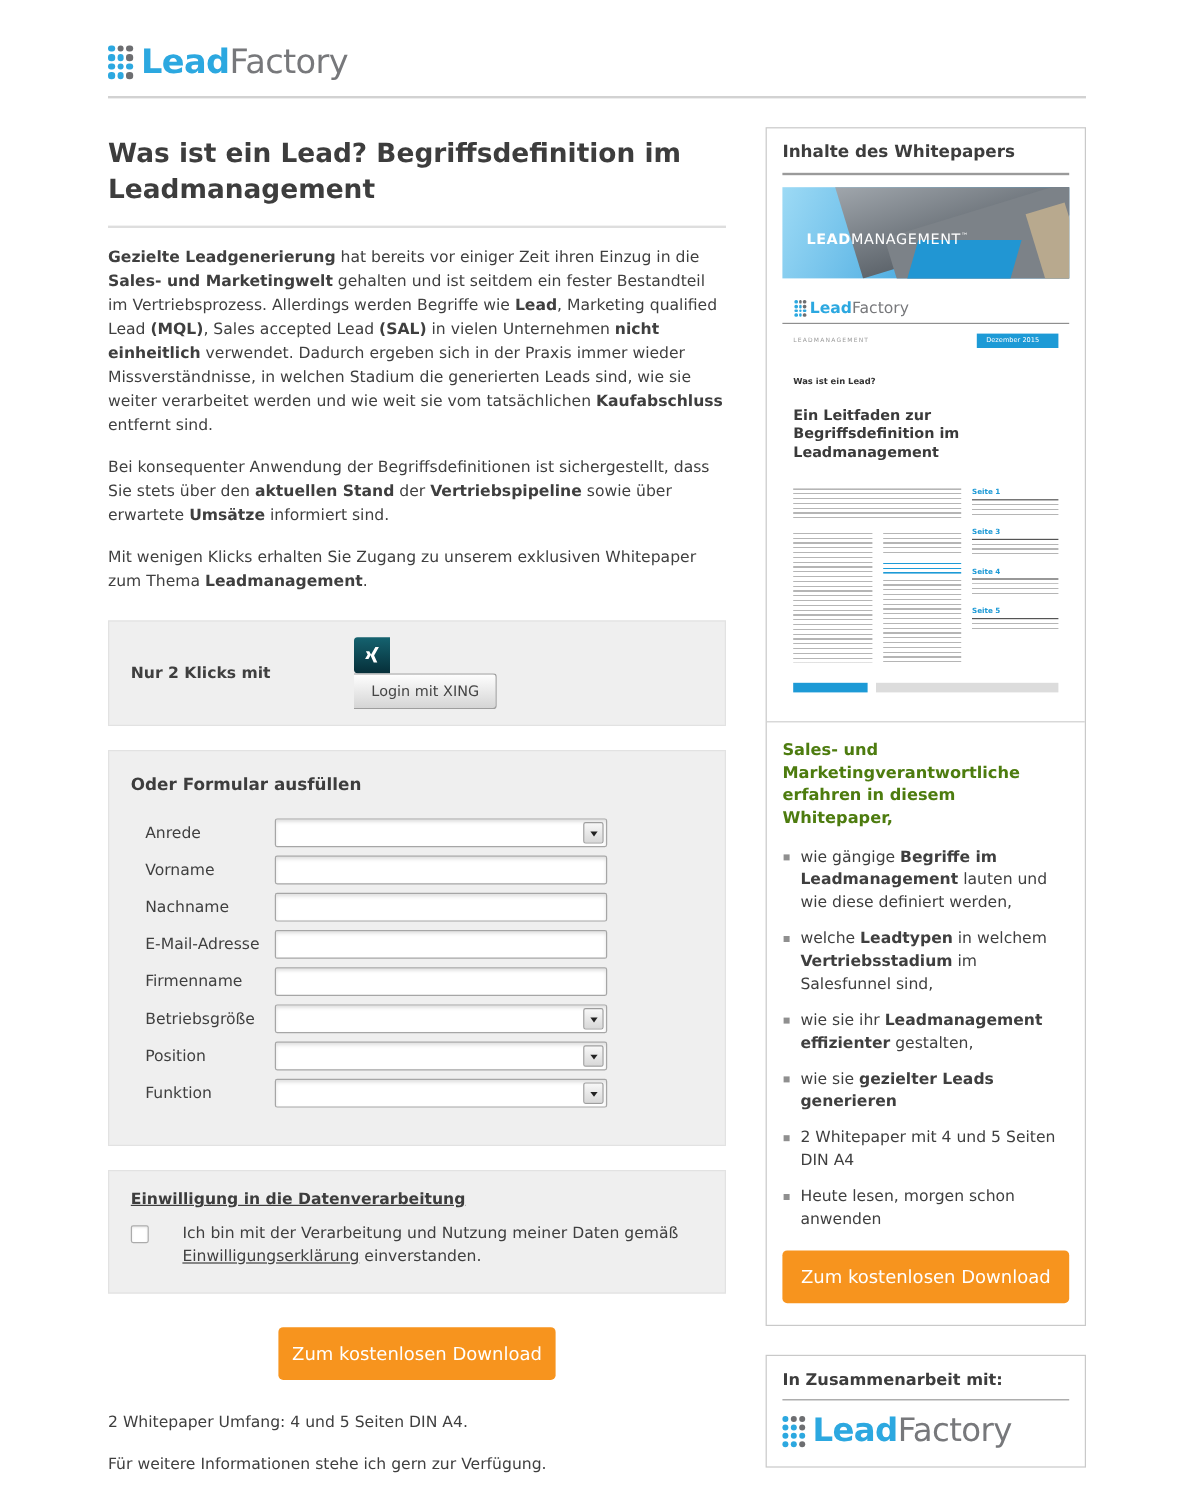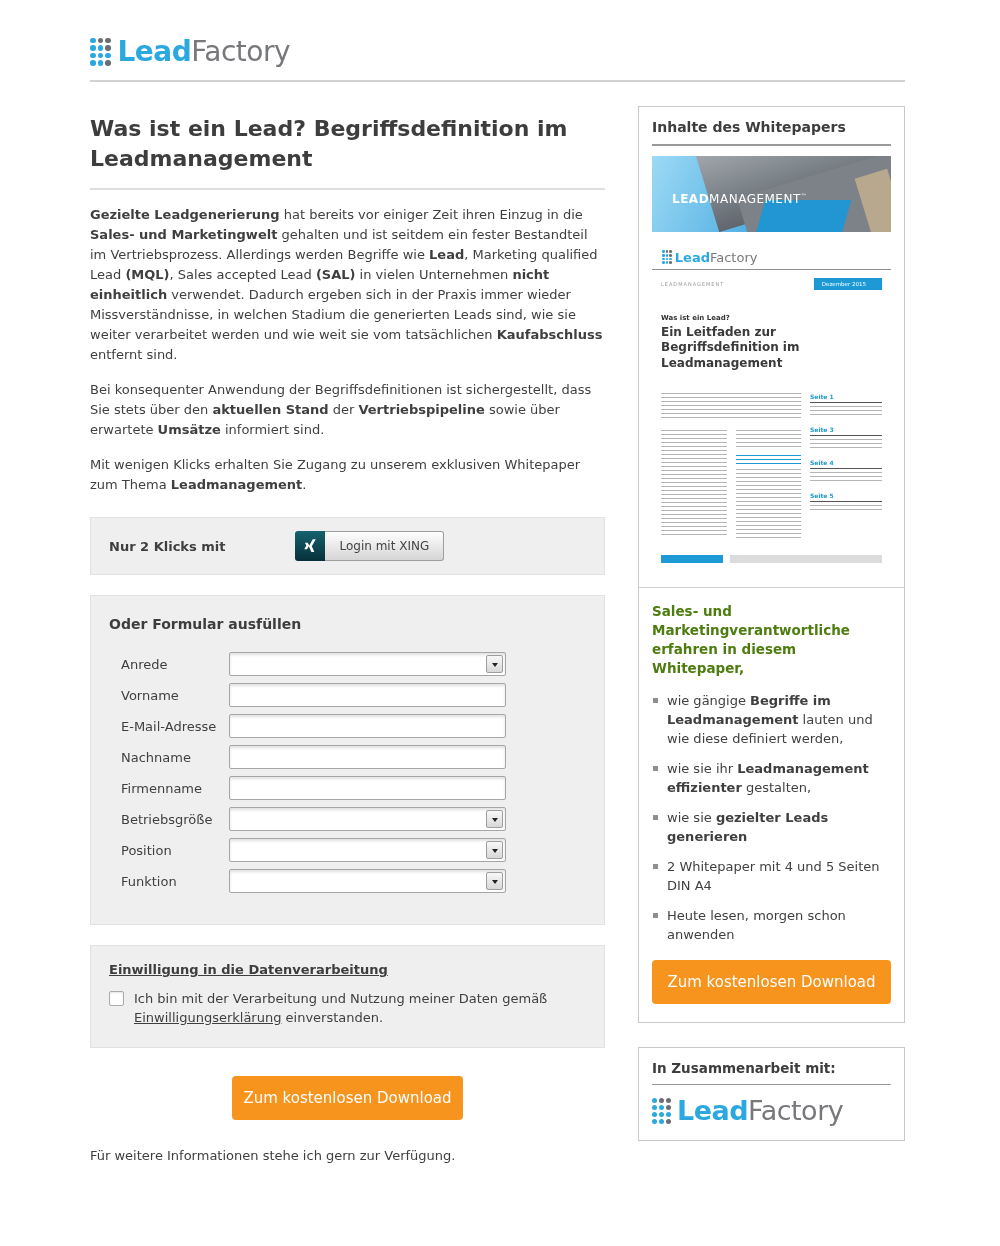--- a/index.html
+++ b/index.html
@@ -36,21 +36,21 @@
 
   h1 { font-size: 22px; line-height: 30px; color: #3d3d3d; margin: 32px 0 14px; }
   .title-rule { border: none; border-top: 2px solid #dedede; margin: 0 0 4px; }
   p, .ptext { font-size: 13px; line-height: 20px; margin: 15px 0; }
 
   .band { background: #efefef; border: 1px solid #e2e2e2; }
 
   
   .xing-band { margin-top: 22px; padding: 13px 18px; display: flex; align-items: center; }
   .band-label { font-weight: bold; font-size: 13px; }
-  .xing-btn { margin-left: 70px; display: inline-flex; cursor: pointer; }
+  .xing-btn { margin-left: 70px; display: inline-flex; cursor: pointer; flex-direction: column; }
   .xing-icon { width: 30px; height: 30px; background: linear-gradient(#15626f, #062f39);
     border-radius: 3px 0 0 3px; display: flex; align-items: center; justify-content: center; }
   .xing-icon svg { width: 17px; height: 17px; }
   .xing-btn-text { height: 30px; border: 1px solid #9e9e9e; border-left: none;
     background: linear-gradient(#fefefe, #d5d5d5); border-radius: 0 3px 3px 0;
     padding: 0 14px; display: flex; align-items: center; font-size: 12px; color: #444; }
 
   
   .form-box { margin-top: 20px; padding: 20px 18px 24px; }
   .form-box h2 { font-size: 14px; margin: 0 0 20px; color: #3d3d3d; }
@@ -61,21 +61,21 @@
     font-size: 13px; padding: 0 6px; color: #3f3f3f; }
   .select { position: relative; padding: 0; }
   .dd { position: absolute; top: 2px; right: 2px; bottom: 2px; width: 17px;
     background: linear-gradient(#f8f8f8, #d8d8d8); border: 1px solid #9e9e9e;
     border-radius: 2px; display: flex; align-items: center; justify-content: center; cursor: pointer; }
   .dd::after { content: ""; border: 3.5px solid transparent; border-top: 4.5px solid #222; margin-top: 4px; }
 
   
   .consent-box { margin-top: 20px; padding: 16px 18px 20px; }
   .consent-box h3 { font-size: 13px; margin: 0 0 12px; color: #3d3d3d; text-decoration: underline; }
-  .consent-row { display: flex; gap: 10px; }
+  .consent-row { display: flex; gap: 28px; }
   .checkbox { flex: 0 0 auto; width: 15px; height: 15px; background: #fff;
     border: 1px solid #ababab; border-radius: 2px; margin-top: 2px;
     box-shadow: inset 0 1px 2px rgba(0,0,0,.1); cursor: pointer; }
   .consent-text { font-size: 13px; line-height: 19px; }
   .uline { text-decoration: underline; cursor: pointer; }
 
   
   .cta { display: block; width: 231px; height: 44px; background: #f7941e; border: none;
     border-radius: 4px; color: #fff; font-size: 15px; font-family: inherit; cursor: pointer; }
   .main-cta { margin: 28px auto 26px; }
@@ -95,21 +95,21 @@
   .cover-title { position: absolute; left: 20px; top: 36px; color: #fff; font-size: 12px; letter-spacing: .5px; }
   .cover-title sup { font-size: 6px; }
 
   .wp-band { background: #fff; padding: 6px 10px 4px; }
 
   .wp-page { background: #fff; border-top: 1px solid #8f8f8f; padding: 8px 9px 12px; }
   .wp-head { display: flex; justify-content: space-between; align-items: center; }
   .wp-head-left { font-size: 5px; color: #9a9a9a; letter-spacing: 1px; }
   .wp-date { background: #1d9ad6; color: #fff; font-size: 5.5px; padding: 3px 16px 3px 8px; }
   .wp-kicker { margin-top: 24px; font-size: 7px; font-weight: bold; color: #333; }
-  .wp-title { font-size: 12px; font-weight: bold; color: #3a3a3a; line-height: 1.3; margin-top: 3px; width: 165px; }
+  .wp-title { font-size: 12px; font-weight: bold; color: #3a3a3a; line-height: 1.3; margin-top: 17px; width: 165px; }
   .wp-body { display: flex; margin-top: 22px; gap: 9px; }
   .wp-main { flex: 1; }
   .tx { background-image: repeating-linear-gradient(to bottom, #b5b5b5 0, #b5b5b5 1px, transparent 1px, transparent 4px); }
   .tx-blue { background-image: repeating-linear-gradient(to bottom, #1d9ad6 0, #1d9ad6 1.2px, transparent 1.2px, transparent 4px); }
   .wp-intro { height: 25px; margin-bottom: 12px; }
   .wp-two { display: flex; gap: 9px; }
   .wp-two .c { flex: 1; }
   .seg { margin-bottom: 5px; }
   .wp-toc { flex: 0 0 72px; }
   .toc-item { margin-bottom: 10px; }
@@ -186,25 +186,25 @@
           <label>Anrede</label>
           <div class="control select">
               <span class="dd"></span>
             </div>
         </div>
         <div class="frow">
           <label>Vorname</label>
           <input class="control" type="text" style="">
         </div>
         <div class="frow">
+          <label>Nachname</label>
+          <input class="control" type="text" style="">
+        </div>
+        <div class="frow">
           <label>E-Mail-Adresse</label>
-          <input class="control" type="text" style="">
-        </div>
-        <div class="frow">
-          <label>Nachname</label>
           <input class="control" type="text" style="">
         </div>
         <div class="frow">
           <label>Firmenname</label>
           <input class="control" type="text" style="">
         </div>
         <div class="frow">
           <label>Betriebsgröße</label>
           <div class="control select">
               <span class="dd"></span>
@@ -227,20 +227,21 @@
       <div class="band consent-box">
         <h3>Einwilligung in die Datenverarbeitung</h3>
         <div class="consent-row">
           <span class="checkbox"></span>
           <span class="consent-text">Ich bin mit der Verarbeitung und Nutzung meiner Daten gemäß <span class="uline">Einwilligungserklärung</span> einverstanden.</span>
         </div>
       </div>
 
       <button class="cta main-cta">Zum kostenlosen Download</button>
 
+      <p>2 Whitepaper Umfang: 4 und 5 Seiten DIN A4.</p>
       <p>Für weitere Informationen stehe ich gern zur Verfügung.</p>
 
     </main>
 
     <aside class="right">
       <div class="sbox">
         <h2>Inhalte des Whitepapers</h2>
 
         <div class="wp-cover">
           <span class="sh sh1"></span>
@@ -314,20 +315,21 @@
             <span class="fb-blue"></span>
             <span class="fb-gray"></span>
           </div>
         </div>
 
         <hr class="sb-rule">
         <h3 class="sb-subhead">Sales- und Marketingverantwortliche erfahren in diesem Whitepaper,</h3>
 
         <ul class="sb-bullets">
           <li>wie gängige <b>Begriffe im Leadmanagement</b> lauten und wie diese definiert werden,</li>
+          <li>welche <b>Leadtypen</b> in welchem <b>Vertriebsstadium</b> im Salesfunnel sind,</li>
           <li>wie sie ihr <b>Leadmanagement effizienter</b> gestalten,</li>
           <li>wie sie <b>gezielter Leads generieren</b></li>
           <li>2 Whitepaper mit 4 und 5 Seiten DIN A4</li>
           <li>Heute lesen, morgen schon anwenden</li>
         </ul>
 
         <button class="cta side-cta">Zum kostenlosen Download</button>
       </div>
 
       <div class="sbox partner-box">

